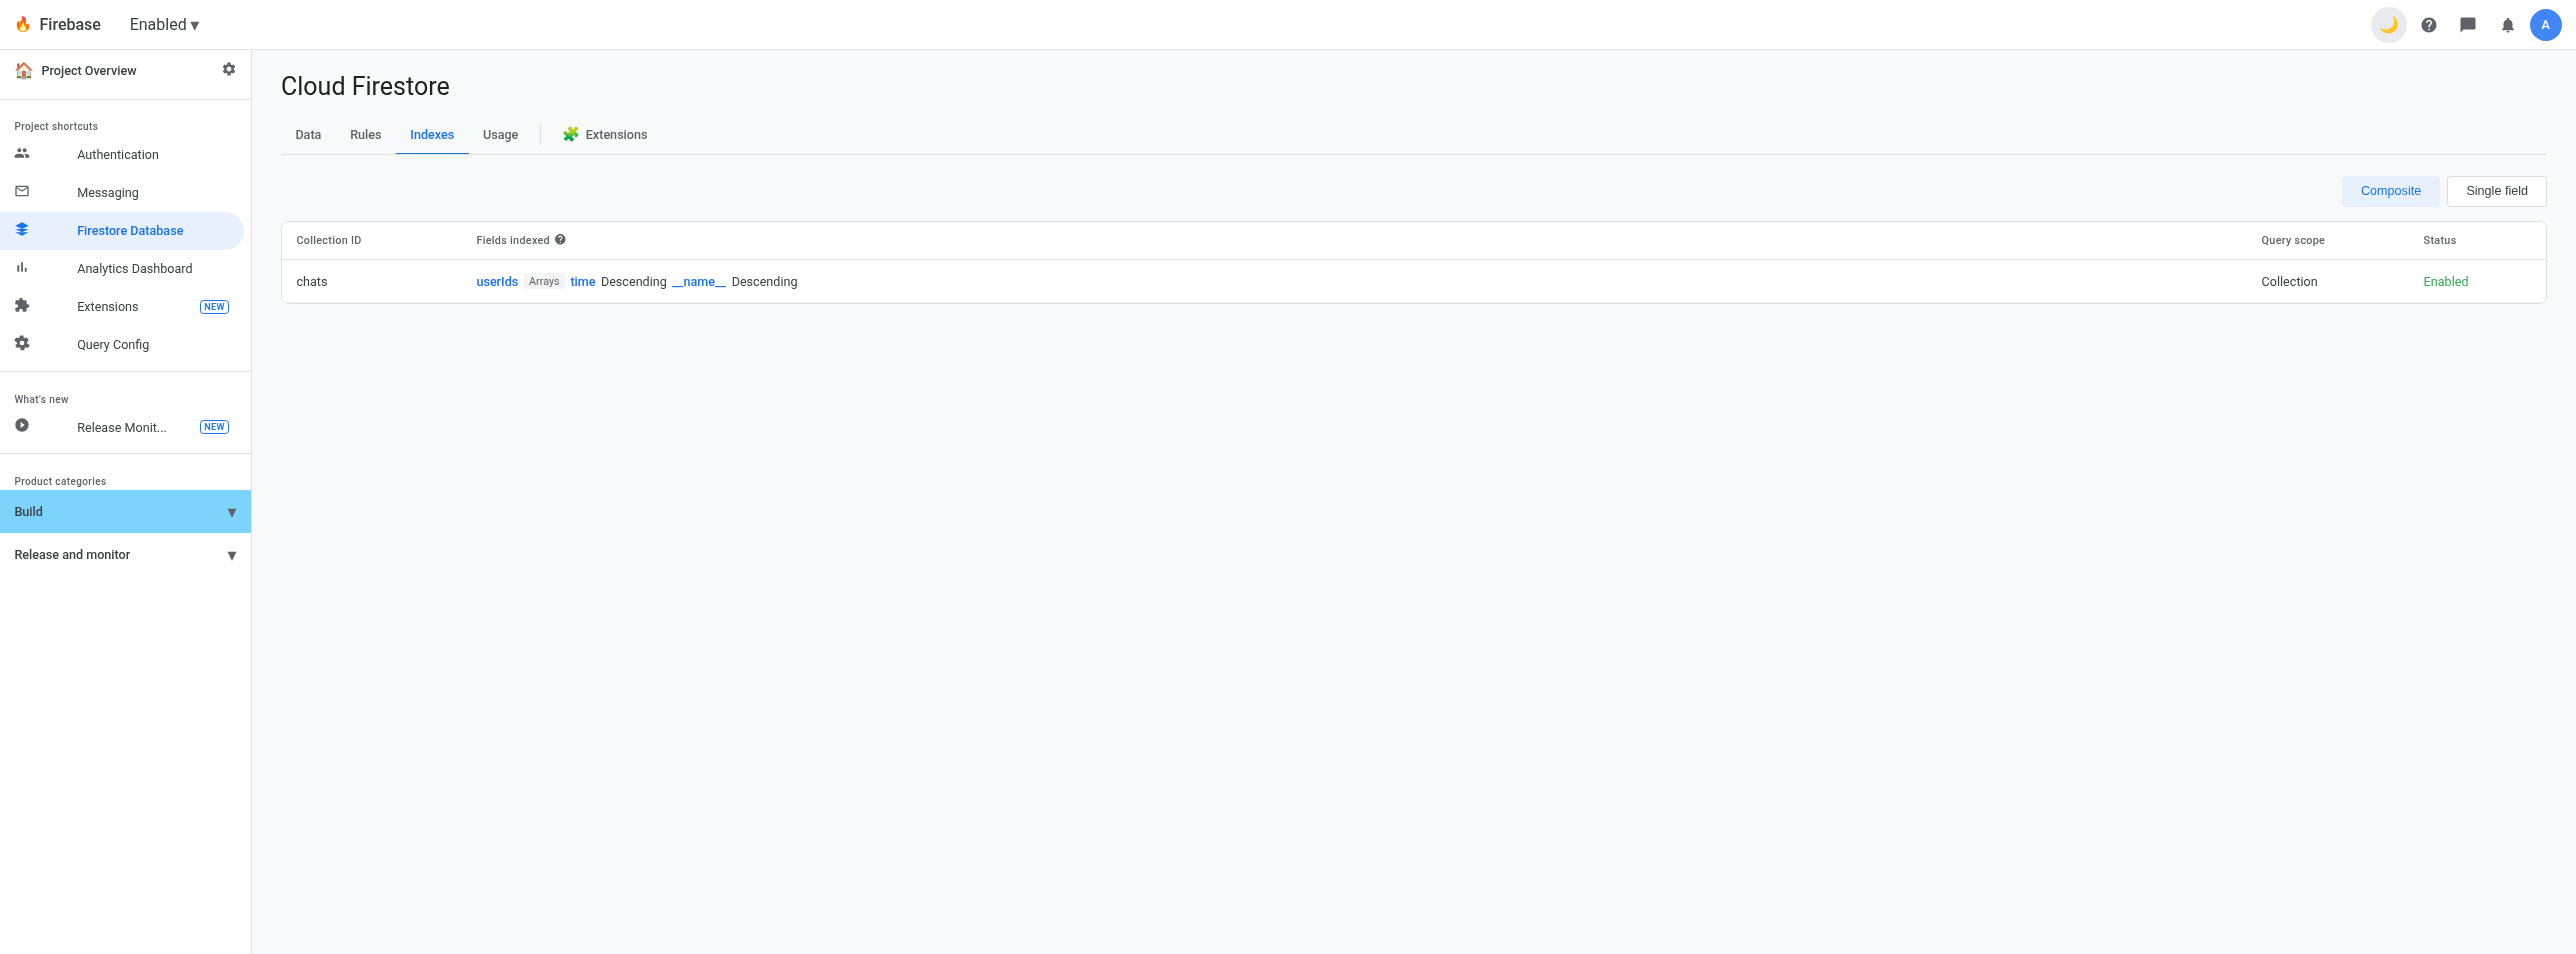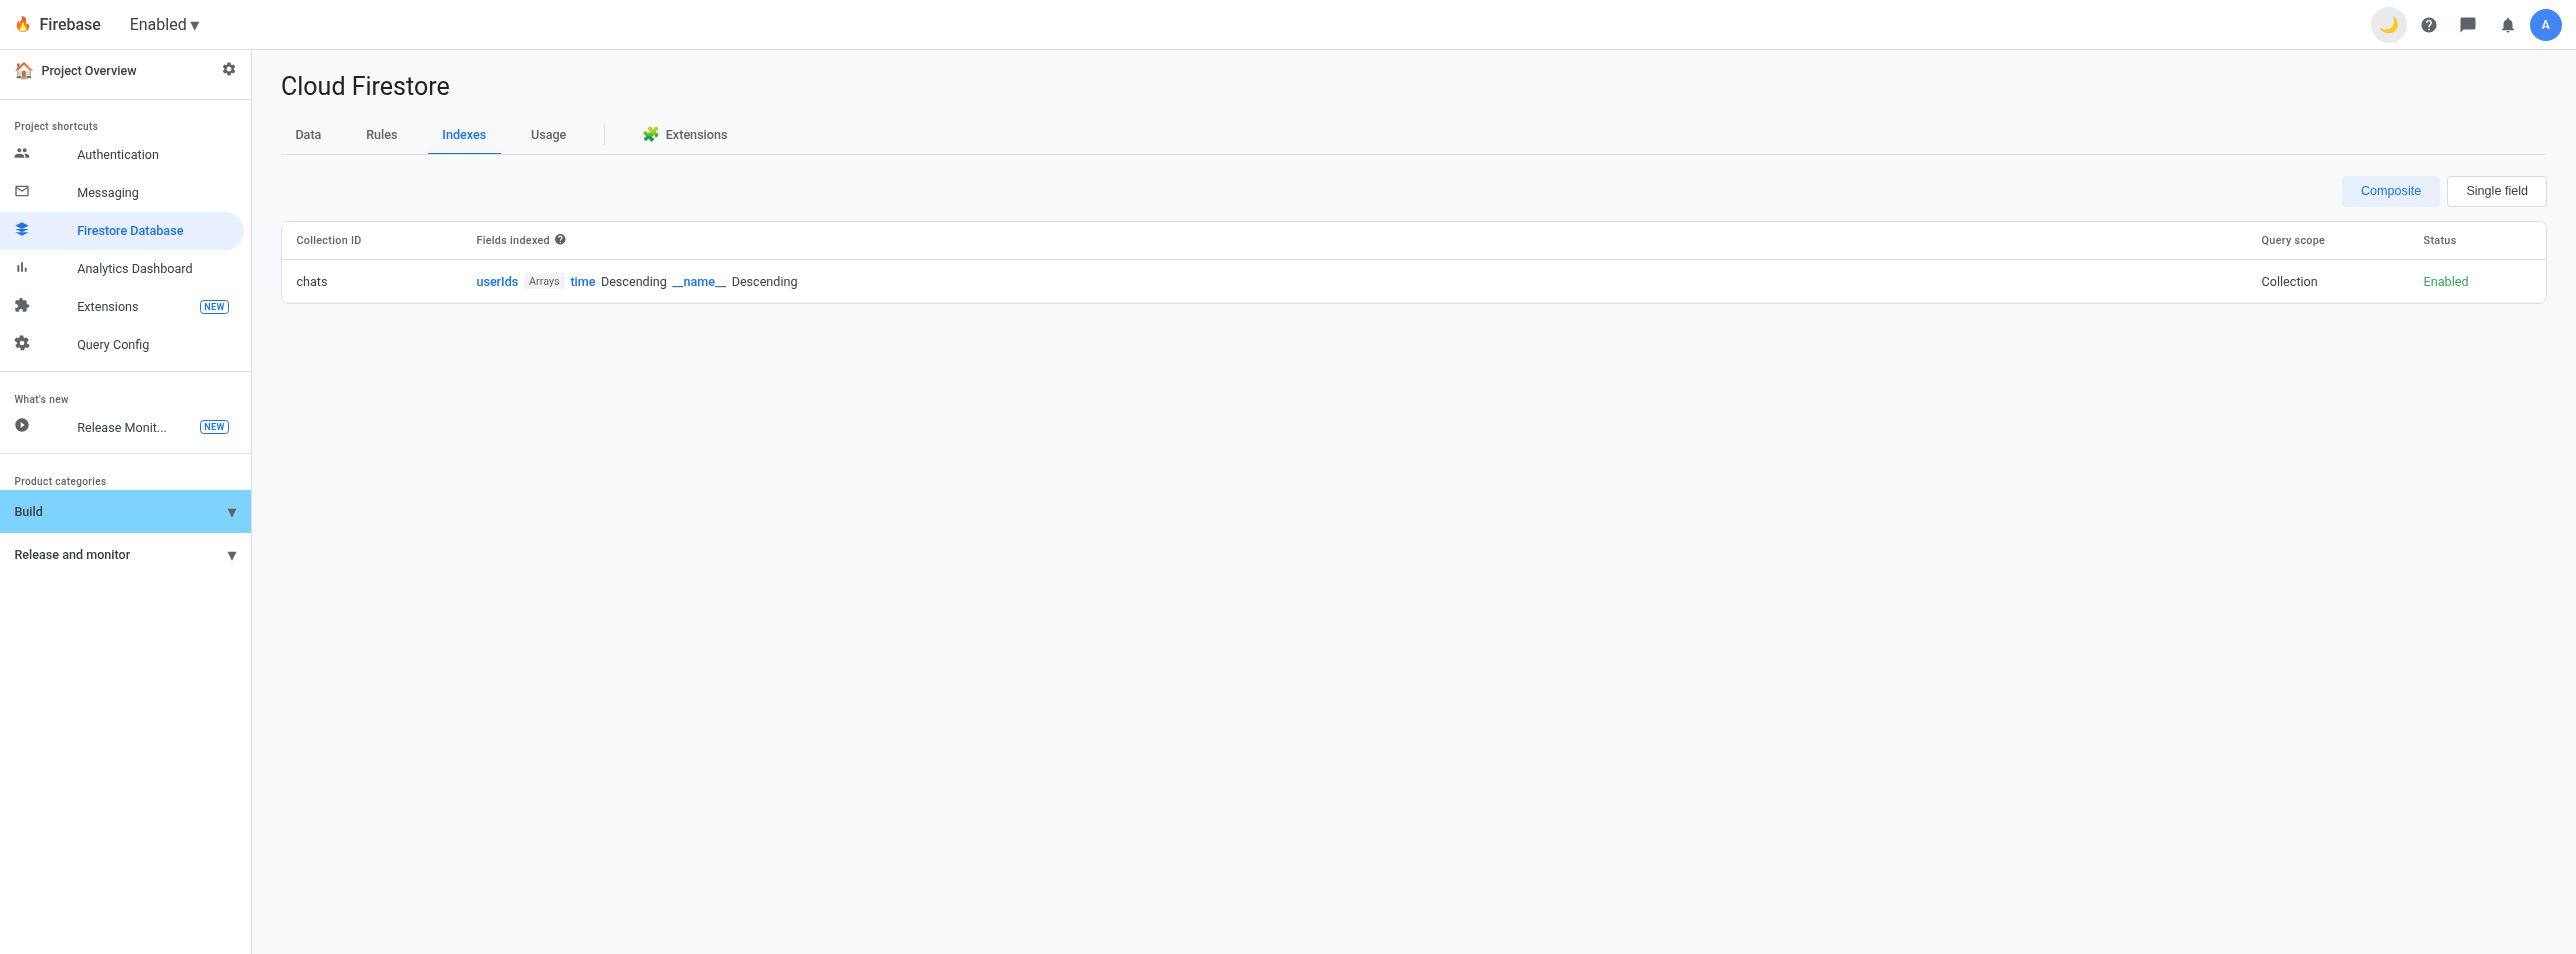--- a/index.html
+++ b/index.html
@@ -69,21 +69,21 @@
       display: flex; align-items: center; justify-content: space-between;
       padding: 10.8px 14.4px; cursor: pointer; font-size: 12.6px; font-weight: 500;
       color: #3c4043; background: #fff;
     }
 
     
     .main { flex: 1; overflow-y: auto; background: #f8f9fa; padding: 21.6px 29px; }
     .page-title { font-size: 25px; font-weight: 400; color: #202124; margin-bottom: 14.4px; }
 
     
-    .tabs { display: flex; align-items: center; border-bottom: 0.9px solid #e0e0e0; margin-bottom: 21.6px; gap: 16px; }
+    .tabs { display: flex; align-items: center; border-bottom: 0.9px solid #e0e0e0; margin-bottom: 21.6px; gap: 0; }
     .tab {
       padding: 10.8px 14.4px; font-size: 12.6px; font-weight: 500; color: #5f6368;
       cursor: pointer; border-bottom: 1.8px solid transparent; margin-bottom: -0.9px;
       text-decoration: none;
     }
     .tab.active { color: #1a73e8; border-bottom-color: #1a73e8; }
     .tab-divider { width: 0.9px; height: 21.6px; background: #e0e0e0; margin: 0 7.2px; }
     .tab-extensions { display: flex; align-items: center; gap: 5.4px; }
     .tab-ext-icon { font-size: 14.4px; }
 

